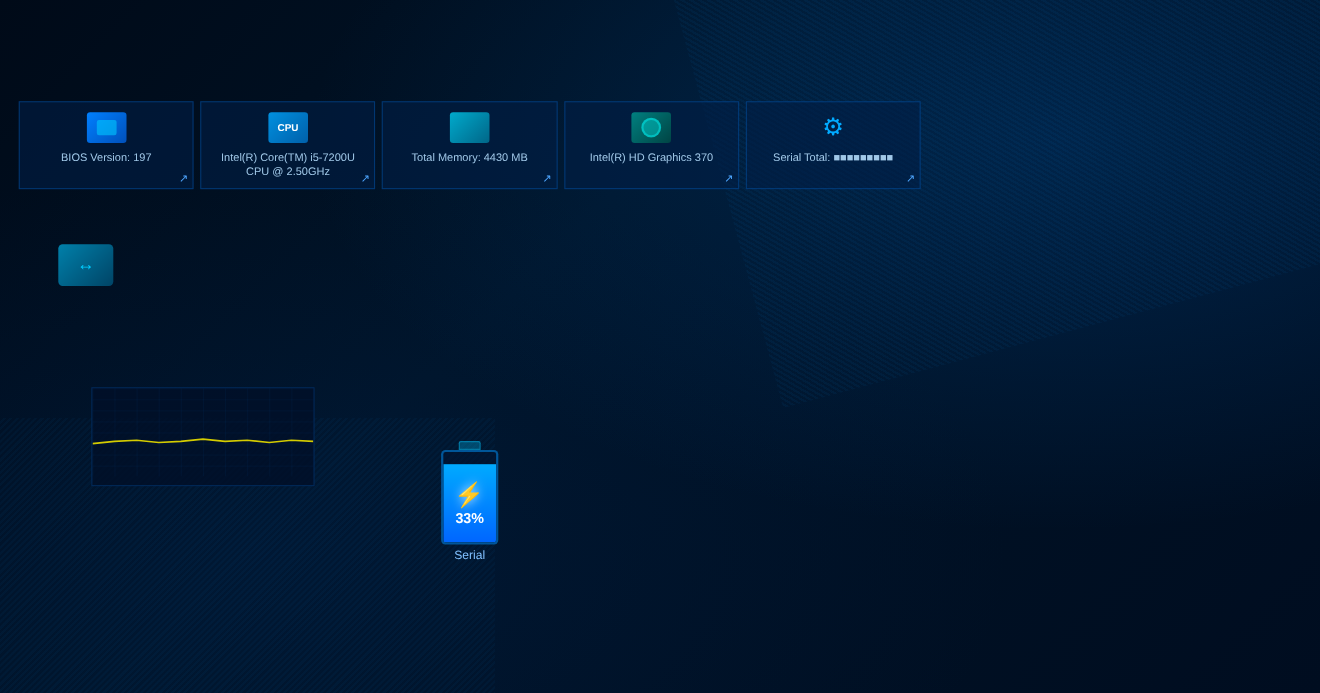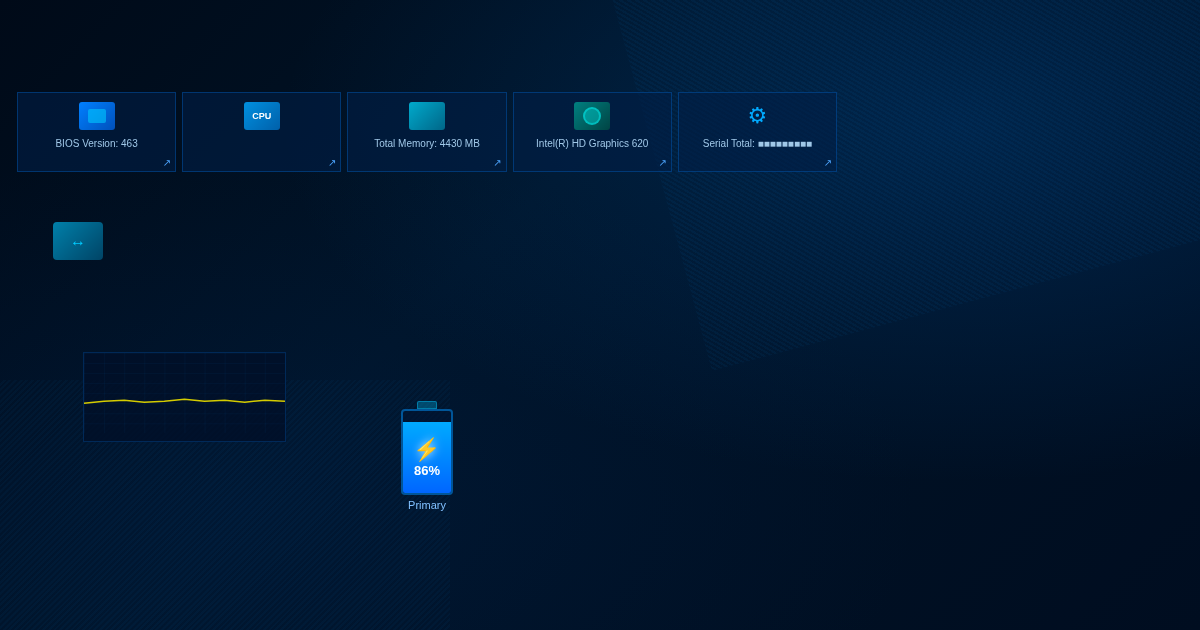--- a/index.html
+++ b/index.html
@@ -661,44 +661,45 @@
     <div style="display:flex; flex-direction:column; gap:6px;">
 
       <div class="system-section">
         <div class="section-title">System</div>
         <div class="system-cards">
 
           <div class="sys-card">
             <div class="sys-card-icon">
               <div class="chip-icon"></div>
             </div>
-            <div class="sys-card-label">BIOS Version: 463</div>
+            <div class="sys-card-label">BIOS Version: 197</div>
             <span class="sys-card-arrow">↗</span>
           </div>
 
           <div class="sys-card">
             <div class="sys-card-icon">
               <div class="cpu-icon"></div>
             </div>
+            <div class="sys-card-label">Intel(R) Core(TM) i5-7200U CPU @ 2.50GHz</div>
             <span class="sys-card-arrow">↗</span>
           </div>
 
           <div class="sys-card">
             <div class="sys-card-icon">
               <div class="ram-icon"></div>
             </div>
             <div class="sys-card-label">Total Memory:  4430 MB</div>
             <span class="sys-card-arrow">↗</span>
           </div>
 
           <div class="sys-card">
             <div class="sys-card-icon">
               <div class="gpu-icon"></div>
             </div>
-            <div class="sys-card-label">Intel(R) HD Graphics 620</div>
+            <div class="sys-card-label">Intel(R) HD Graphics 370</div>
             <span class="sys-card-arrow">↗</span>
           </div>
 
           <div class="sys-card">
             <div class="sys-card-icon">
               <span class="gears-icon">⚙</span>
             </div>
             <div class="sys-card-label">Serial Total:
 ■■■■■■■■■</div>
             <span class="sys-card-arrow">↗</span>
@@ -785,24 +786,24 @@
             </div>
           </div>
         </div>
 
         <div class="battery-section">
           <div class="battery-container">
             <div class="battery-top"></div>
             <div class="battery-body">
               <div class="battery-fill">
                 <span class="battery-bolt">⚡</span>
-                <span class="battery-pct">86%</span>
+                <span class="battery-pct">33%</span>
               </div>
             </div>
-            <div class="battery-label">Primary</div>
+            <div class="battery-label">Serial</div>
           </div>
         </div>
 
         <div class="access-section">
           <div class="access-title-row">
             <span class="access-section-title">Access</span>
             <span class="access-level">Level: Administrator</span>
           </div>
           <div class="password-field">
             <span class="password-field-label">Administrator Password</span>

